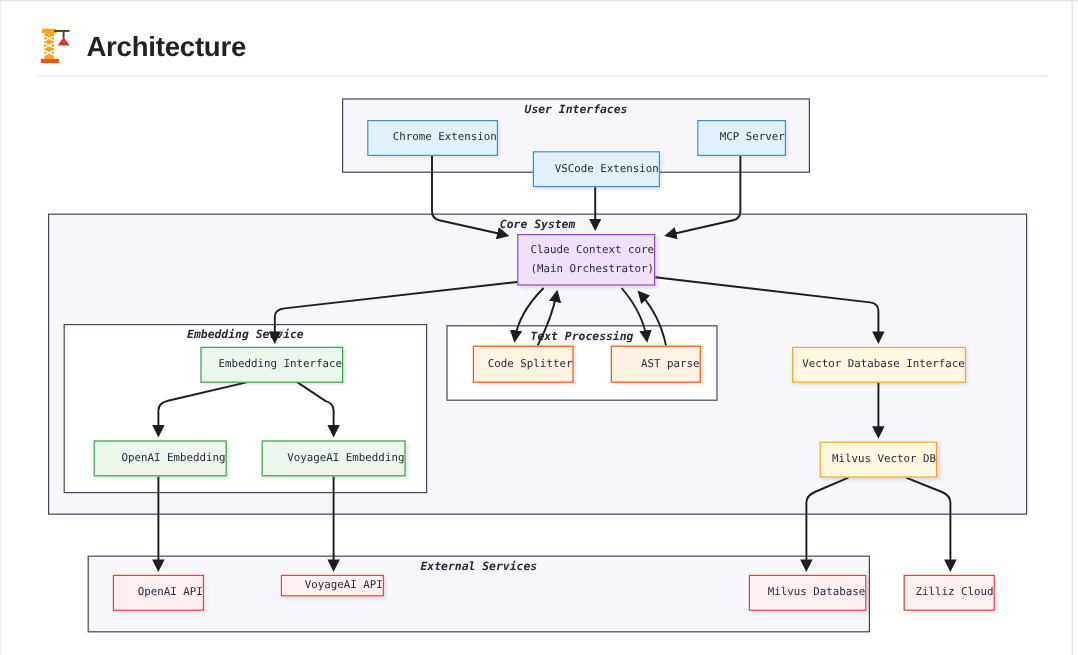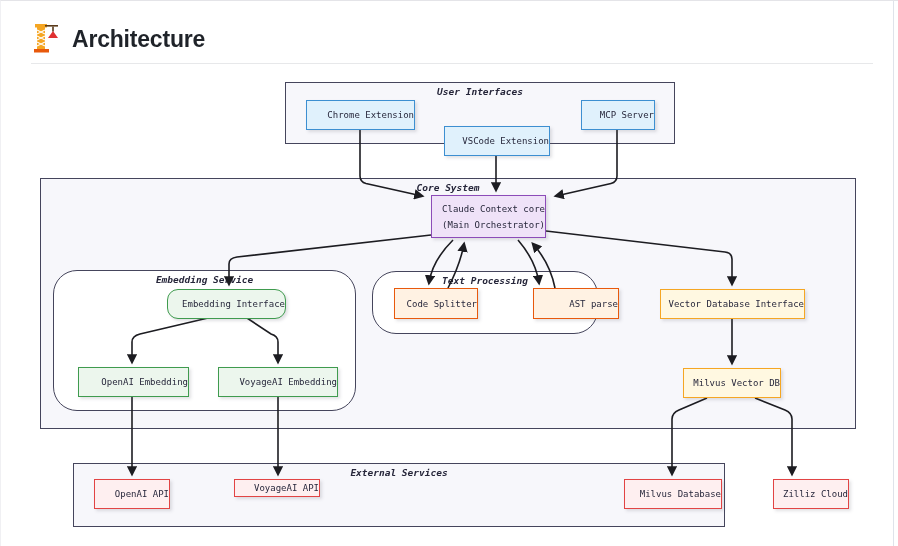--- a/index.html
+++ b/index.html
@@ -34,21 +34,20 @@
 
   .container {
     position: absolute; box-sizing: border-box;
     border: 1px solid var(--container-border);
     background: var(--container-fill);
     z-index: 1;
   }
   .subcontainer {
     background: var(--subcontainer-fill);
     z-index: 2;
-    border-radius: 24px;
   }
   .container-label {
     position: absolute; top: 3px; left: 0; width: 100%;
     text-align: center;
     font-family: "DejaVu Sans Mono", monospace;
     font-size: 9.5px; font-weight: 700; color: #26263a;
     pointer-events: none;
     font-style: italic;
   }
   .edges { position: absolute; inset: 0; z-index: 3; pointer-events: none; }
@@ -149,53 +148,53 @@
     </div>
     <div class="node blue" style="left:580px; top:99px; width:74px; height:30px;">
       <span>MCP Server</span>
     </div>
 
     <div class="node purple" style="left:430px; top:194px; width:115px; height:43px;">
       <span class="line">Claude Context core</span>
       <span class="line">(Main Orchestrator)</span>
     </div>
 
-    <div class="node green" style="left:166px; top:288px; width:119px; height:30px;border-radius:11px;">
+    <div class="node green" style="left:166px; top:288px; width:119px; height:30px;">
       <span>Embedding Interface</span>
     </div>
     <div class="node green" style="left:77px; top:366px; width:111px; height:30px;">
       <span>OpenAI Embedding</span>
     </div>
     <div class="node green" style="left:217px; top:366px; width:120px; height:30px;">
       <span>VoyageAI Embedding</span>
     </div>
 
     <div class="node orange" style="left:393px; top:287px; width:84px; height:31px;">
       <span>Code Splitter</span>
     </div>
-    <div class="node orange" style="left:532px; top:287px; width:86px; height:31px;">
+    <div class="node orange" style="left:508px; top:287px; width:75px; height:31px;">
       <span>AST parse</span>
     </div>
 
     <div class="node amber" style="left:659px; top:288px; width:145px; height:30px;">
       <span>Vector Database Interface</span>
     </div>
     <div class="node amber" style="left:682px; top:367px; width:98px; height:30px;">
       <span>Milvus Vector DB</span>
     </div>
 
     <div class="node red" style="left:93px; top:478px; width:76px; height:30px;">
       <span>OpenAI API</span>
     </div>
     <div class="node red" style="left:233px; top:478px; width:86px; height:18px;">
       <span>VoyageAI API</span>
     </div>
     <div class="node red" style="left:623px; top:478px; width:98px; height:30px;">
       <span>Milvus Database</span>
     </div>
-    <div class="node red" style="left:752px; top:478px; width:76px; height:30px;margin-left:20px;">
+    <div class="node red" style="left:752px; top:478px; width:76px; height:30px;">
       <span>Zilliz Cloud</span>
     </div>
 
   </div>
 
   <div class="right-edge"></div>
 </div>
 
 </body></html>

